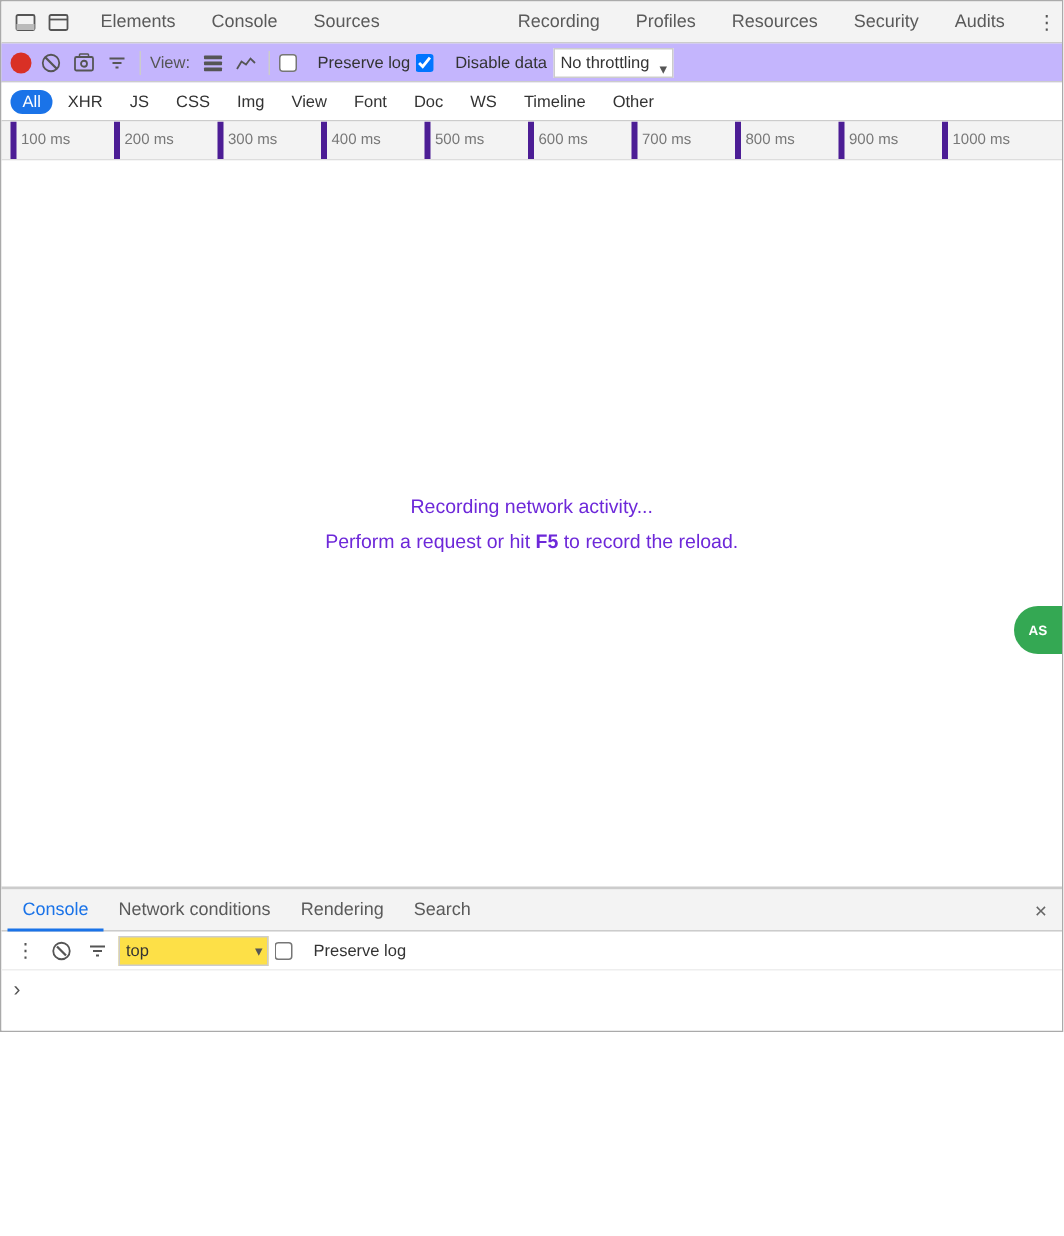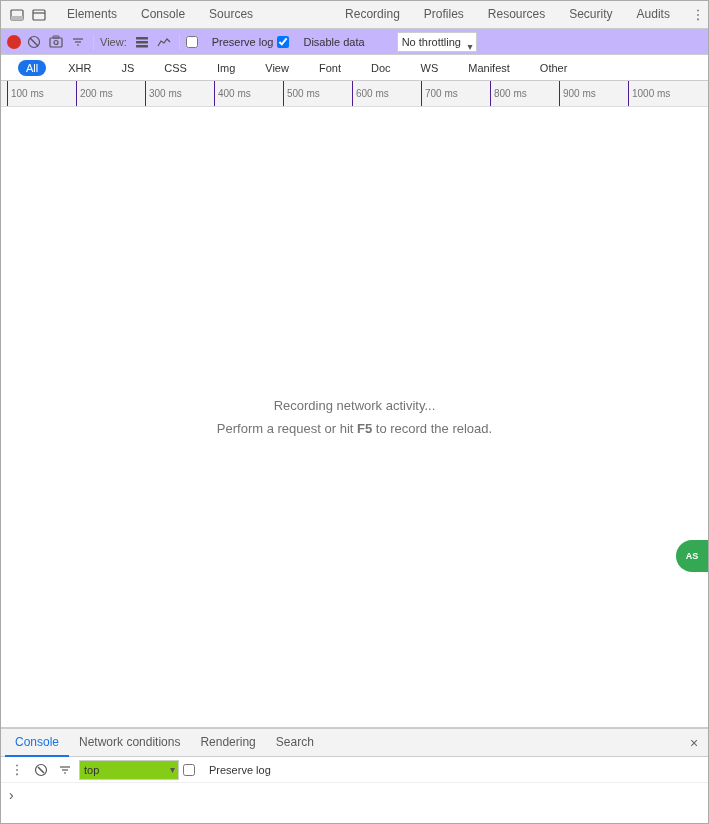--- a/index.html
+++ b/index.html
@@ -78,21 +78,20 @@
       color: #333;
       appearance: none;
       -webkit-appearance: none;
       background-image: none;
     }
 
     .throttle-wrapper {
       position: relative;
       display: flex;
       align-items: flex-end;
-      margin-left: 28px;
     }
 
     .throttle-wrapper::after {
       content: '▾';
       position: absolute;
       right: 4px;
       font-size: 10px;
       color: #555;
       pointer-events: none;
     }
@@ -119,22 +118,22 @@
       border-radius: 2px;
     }
 
     
     .filter-tabs {
       display: flex;
       align-items: center;
       background: #fff;
       border-bottom: 1px solid #ccc;
       height: 26px;
-      padding: 0 17px;
-      gap: 14px;
+      padding: 0 6px;
+      gap: 2px;
     }
 
     .filter-tab {
       padding: 2px 8px;
       font-size: 11px;
       cursor: pointer;
       border-radius: 2px;
       color: #333;
       border: none;
       background: transparent;
@@ -156,38 +155,38 @@
       overflow: hidden;
       padding-left: 6px;
     }
 
     .timeline-tick {
       font-size: 10px;
       color: #777;
       display: flex;
       align-items: center;
       width: 69px;
-      border-left: 1px solid #4c1d95;
+      border-left: 4px solid #4c1d95;
       padding-left: 3px;
     }
 
     
     .network-main {
       flex: 1;
       display: flex;
       flex-direction: column;
       align-items: center;
       justify-content: center;
       background: #fff;
       min-height: 340px;
     }
 
     .empty-state {
       text-align: center;
-      color: #737373;
+      color: #6d28d9;
       line-height: 1.8;
     }
 
     .empty-state p {
       font-size: 13px;
     }
 
     
     .bottom-panel {
       border-top: 2px solid #ccc;
@@ -244,21 +243,21 @@
 
     .console-select-wrapper {
       position: relative;
       display: flex;
       align-items: center;
     }
 
     .console-select {
       font-size: 11px;
       border: 1px solid #ccc;
-      background: #84cc16;
+      background: #fde047;
       padding: 1px 18px 1px 4px;
       height: 20px;
       cursor: pointer;
       color: #333;
       appearance: none;
       -webkit-appearance: none;
       min-width: 100px;
     }
 
     .console-select-wrapper::after {
@@ -279,21 +278,21 @@
       display: flex;
       align-items: center;
       gap: 6px;
       font-size: 12px;
       color: #555;
     }
 
     
     .devtools-frame {
       width: 709px;
-      height: 824px;
+      height: 688px;
       border: 1px solid #aaa;
       display: flex;
       flex-direction: column;
       background: #fff;
       position: relative;
     }
 
     .top-tabs-row {
       display: flex;
       align-items: center;
@@ -461,21 +460,21 @@
   <div class="filter-tabs">
     <button class="filter-tab all">All</button>
     <button class="filter-tab">XHR</button>
     <button class="filter-tab">JS</button>
     <button class="filter-tab">CSS</button>
     <button class="filter-tab">Img</button>
     <button class="filter-tab">View</button>
     <button class="filter-tab">Font</button>
     <button class="filter-tab">Doc</button>
     <button class="filter-tab">WS</button>
-    <button class="filter-tab">Manifest</button>
+    <button class="filter-tab">Timeline</button>
     <button class="filter-tab">Other</button>
   </div>
 
   <div class="timeline-header">
     <div class="timeline-tick">100 ms</div>
     <div class="timeline-tick">200 ms</div>
     <div class="timeline-tick">300 ms</div>
     <div class="timeline-tick">400 ms</div>
     <div class="timeline-tick">500 ms</div>
     <div class="timeline-tick">600 ms</div>

